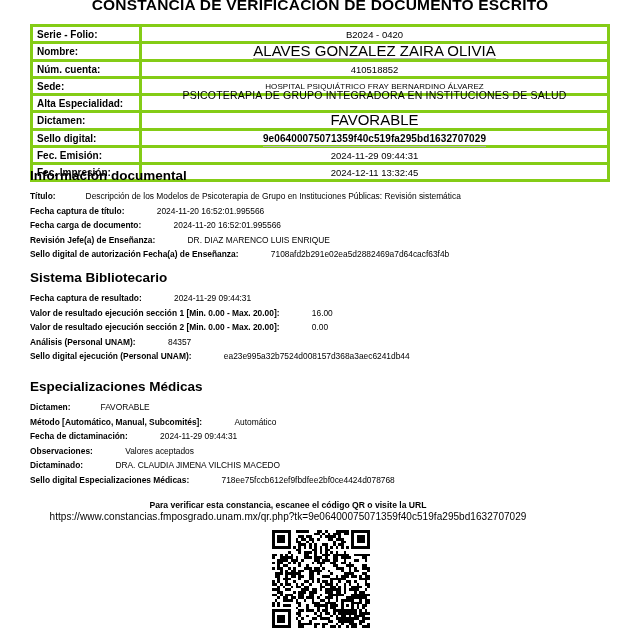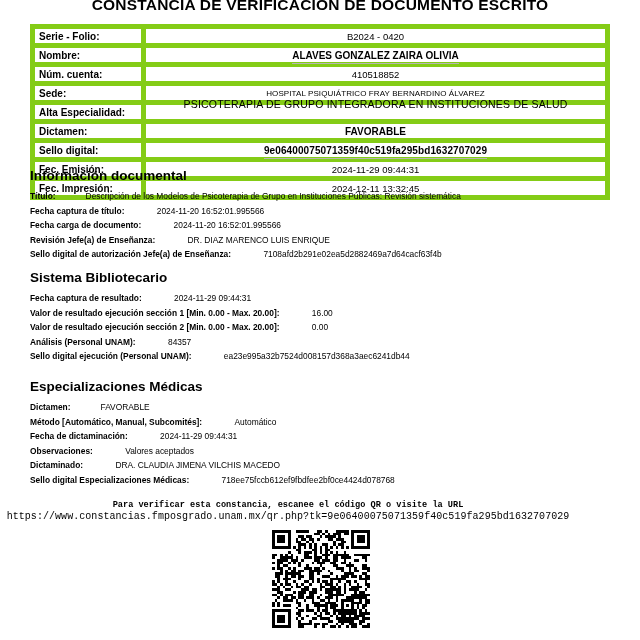--- a/index.html
+++ b/index.html
@@ -38,21 +38,21 @@
   
   .summary-table {
     position: absolute;
     left: 30px;
     top: 24px;
     width: 580px;
     border-collapse: collapse;
     table-layout: fixed;
   }
   .summary-table td {
-    border: 5px solid #84cc16;
+    border: 3px solid #84cc16;
     height: 14px;
     padding: 0 4px;
     font-size: 9.5px;
     line-height: 13px;
     overflow: visible;
     white-space: nowrap;
   }
   .summary-table td.lbl {
     width: 98px;
     font-weight: bold;
@@ -62,21 +62,21 @@
   .summary-table td.val {
     text-align: center;
     position: relative;
   }
   .summary-table td.val .inner {
     display: inline-block;
     position: relative;
   }
   
   .v-plain   { font-size: 9.5px; font-weight: normal; }
-  .v-bold    { font-size: 10px; font-weight: bold; }
+  .v-bold    { font-size: 15px; font-weight: normal; }
   .v-small   { font-size: 8px;  font-weight: normal; letter-spacing: 0.1px; }
   .v-wide    { font-size: 10.5px; font-weight: normal; letter-spacing: 0.2px; }
   .v-mono    { font-size: 10px; font-weight: bold; letter-spacing: 0.1px; border-radius: 6px; }
   
   .ul-art::after {
     content: "";
     position: absolute;
     left: 0;
     right: 0;
     bottom: -2px;
@@ -116,21 +116,20 @@
     font-weight: normal;
     margin-left: 30px;
   }
 
   
   .footer {
     position: absolute;
     left: 0;
     width: 576px;
     text-align: center;
-    font-family: Liberation Mono, monospace;
   }
   .footer-line1 {
     font-size: 8.6px;
     font-weight: bold;
     line-height: 11px;
   }
   .footer-line2 {
     font-size: 10px;
     font-weight: normal;
     line-height: 11px;
@@ -235,21 +234,21 @@
     </div>
     <div class="field-row">
       <span class="k">Fecha carga de documento:</span>
       <span class="v">2024-11-20 16:52:01.995566</span>
     </div>
     <div class="field-row">
       <span class="k">Revisión Jefe(a) de Enseñanza:</span>
       <span class="v">DR. DIAZ MARENCO LUIS ENRIQUE</span>
     </div>
     <div class="field-row">
-      <span class="k">Sello digital de autorización Jefe(a) de Enseñanza:</span>
+      <span class="k">Sello digital de autorización Fecha(a) de Enseñanza:</span>
       <span class="v">7108afd2b291e02ea5d2882469a7d64cacf63f4b</span>
     </div>
   </div>
 
   <div class="section" style="top:270px;">
     <div class="section-heading">Sistema Bibliotecario</div>
 
     <div class="field-row">
       <span class="k">Fecha captura de resultado:</span>
       <span class="v">2024-11-29 09:44:31</span>

